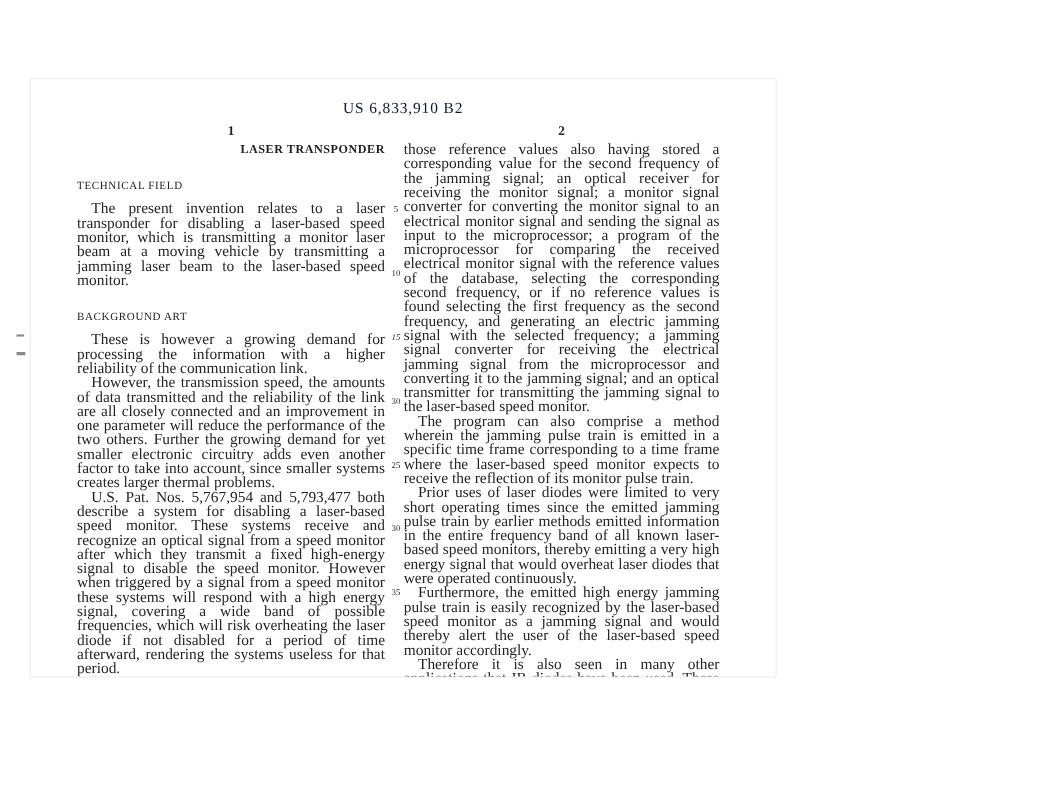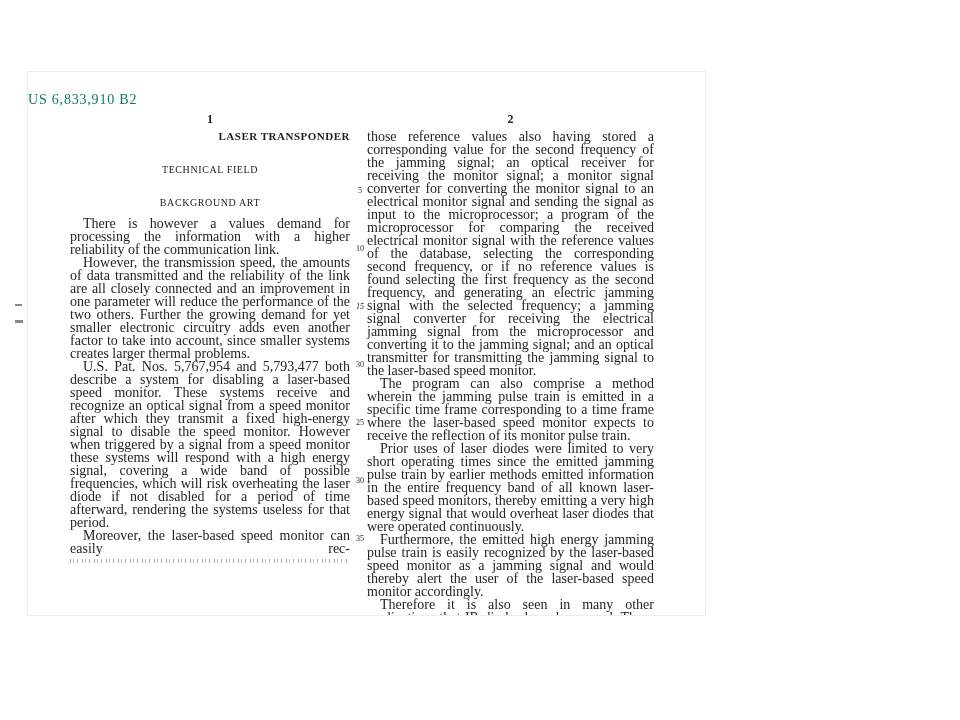--- a/index.html
+++ b/index.html
@@ -16,23 +16,24 @@
     position: absolute;
     left: 28px; top: 72px;
     width: 677px; height: 543px;
     background: #ffffff;
     outline: 1px solid #ededed;
     overflow: hidden;
   }
   .patent-header {
     position: absolute;
     top: 20px; left: 0; width: 100%;
+    text-align: center;
     font-size: 14px;
     letter-spacing: 0.8px;
-    color: #0f766e;
+    color: #0f172a;
   }
   .cols {
     position: absolute;
     top: 40px; left: 42px;
     display: flex;
     gap: 17px;
   }
   .col { color: #222; }
   .col-left  { width: 280px; }
   .col-right { width: 287px; }
@@ -44,21 +45,20 @@
     margin-bottom: 4px;
   }
   .doc-title {
     text-align: right;
     font-weight: bold;
     font-size: 11px;
     letter-spacing: 0.5px;
     line-height: 13px;
   }
   .sec-heading {
-    text-align: center;
     font-size: 10px;
     letter-spacing: 0.6px;
     line-height: 13px;
     margin: 20px 0 8px 0;
   }
   .col p {
     margin: 0;
     font-size: 14px;
     line-height: 13px;
     text-align: justify;
@@ -120,23 +120,24 @@
     <span class="g6">35</span>
   </div>
 
   <div class="cols">
 
     <div class="col col-left">
       <div class="col-num">1</div>
       <div class="doc-title">LASER TRANSPONDER</div>
 
       <div class="sec-heading">TECHNICAL FIELD</div>
+      <p>The present invention relates to a laser transponder for disabling a laser-based speed monitor, which is transmitting a monitor laser beam at a moving vehicle by transmitting a jamming laser beam to the laser-based speed monitor.</p>
 
       <div class="sec-heading">BACKGROUND ART</div>
-      <p>There is however a values demand for processing the information with a higher reliability of the communication link.</p>
+      <p>These is however a growing demand for processing the information with a higher reliability of the communication link.</p>
       <p>However, the transmission speed, the amounts of data transmitted and the reliability of the link are all closely connected and an improvement in one parameter will reduce the performance of the two others. Further the growing demand for yet smaller electronic circuitry adds even another factor to take into account, since smaller systems creates larger thermal problems.</p>
       <p>U.S. Pat. Nos. 5,767,954 and 5,793,477 both describe a system for disabling a laser-based speed monitor. These systems receive and recognize an optical signal from a speed monitor after which they transmit a fixed high-energy signal to disable the speed monitor. However when triggered by a signal from a speed monitor these systems will respond with a high energy signal, covering a wide band of possible frequencies, which will risk overheating the laser diode if not disabled for a period of time afterward, rendering the systems useless for that period.</p>
       <p class="force-last">Moreover, the laser-based speed monitor can easily rec-</p>
       <div class="clipped-strip"></div>
     </div>
 
     <div class="col col-right">
       <div class="col-num">2</div>
       <p class="no-indent">those reference values also having stored a corresponding value for the second frequency of the jamming signal; an optical receiver for receiving the monitor signal; a monitor signal converter for converting the monitor signal to an electrical monitor signal and sending the signal as input to the microprocessor; a program of the microprocessor for comparing the received electrical monitor signal with the reference values of the database, selecting the corresponding second frequency, or if no reference values is found selecting the first frequency as the second frequency, and generating an electric jamming signal with the selected frequency; a jamming signal converter for receiving the electrical jamming signal from the microprocessor and converting it to the jamming signal; and an optical transmitter for transmitting the jamming signal to the laser-based speed monitor.</p>
       <p>The program can also comprise a method wherein the jamming pulse train is emitted in a specific time frame corresponding to a time frame where the laser-based speed monitor expects to receive the reflection of its monitor pulse train.</p>

